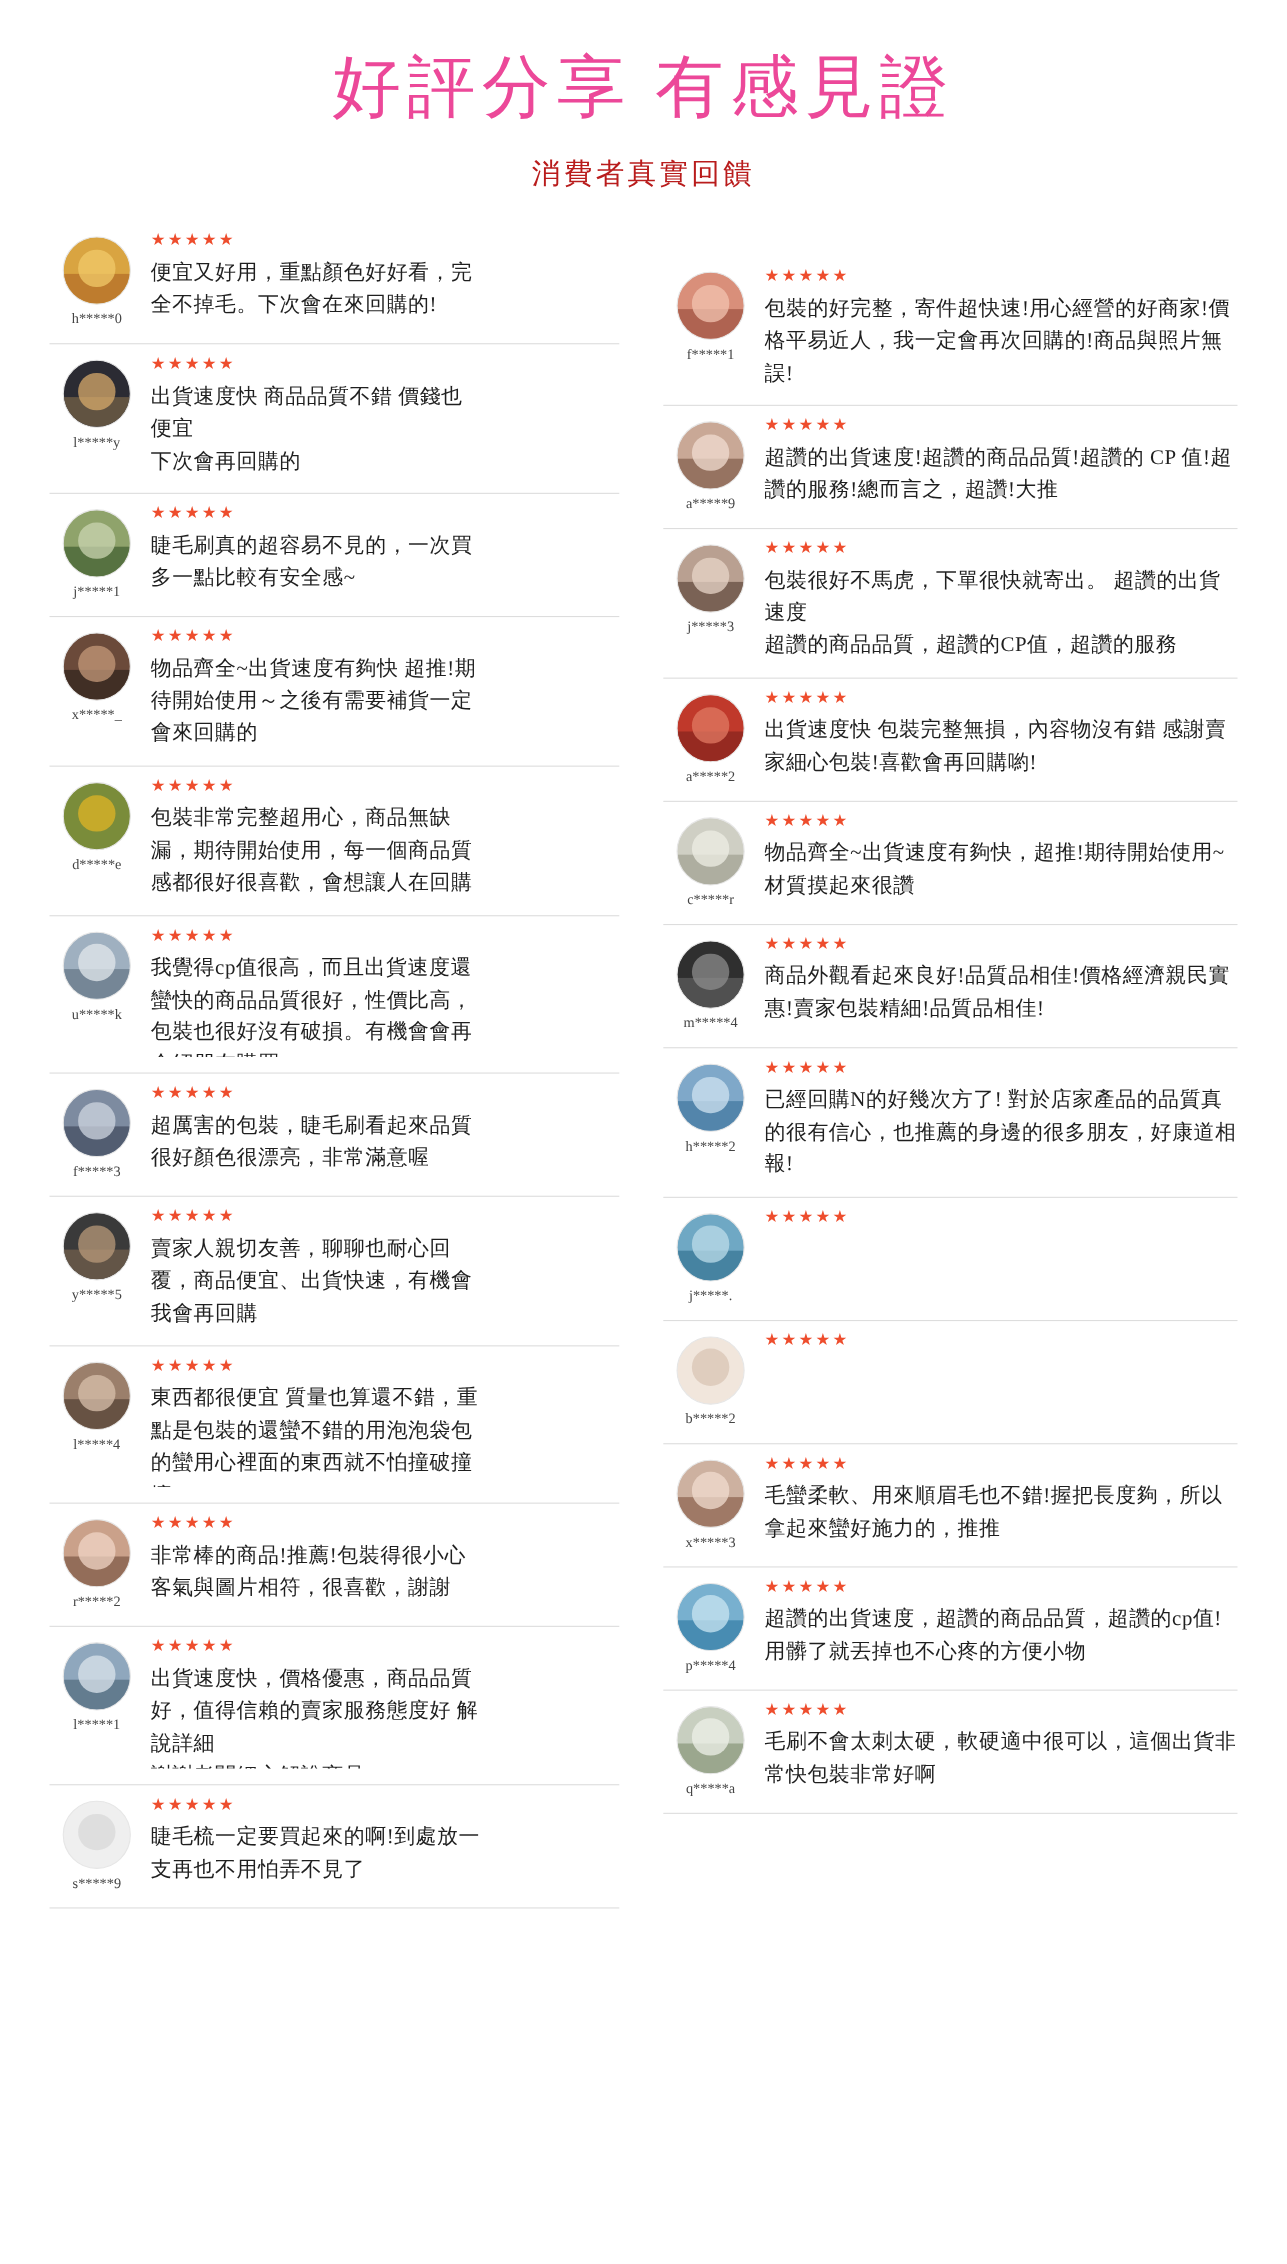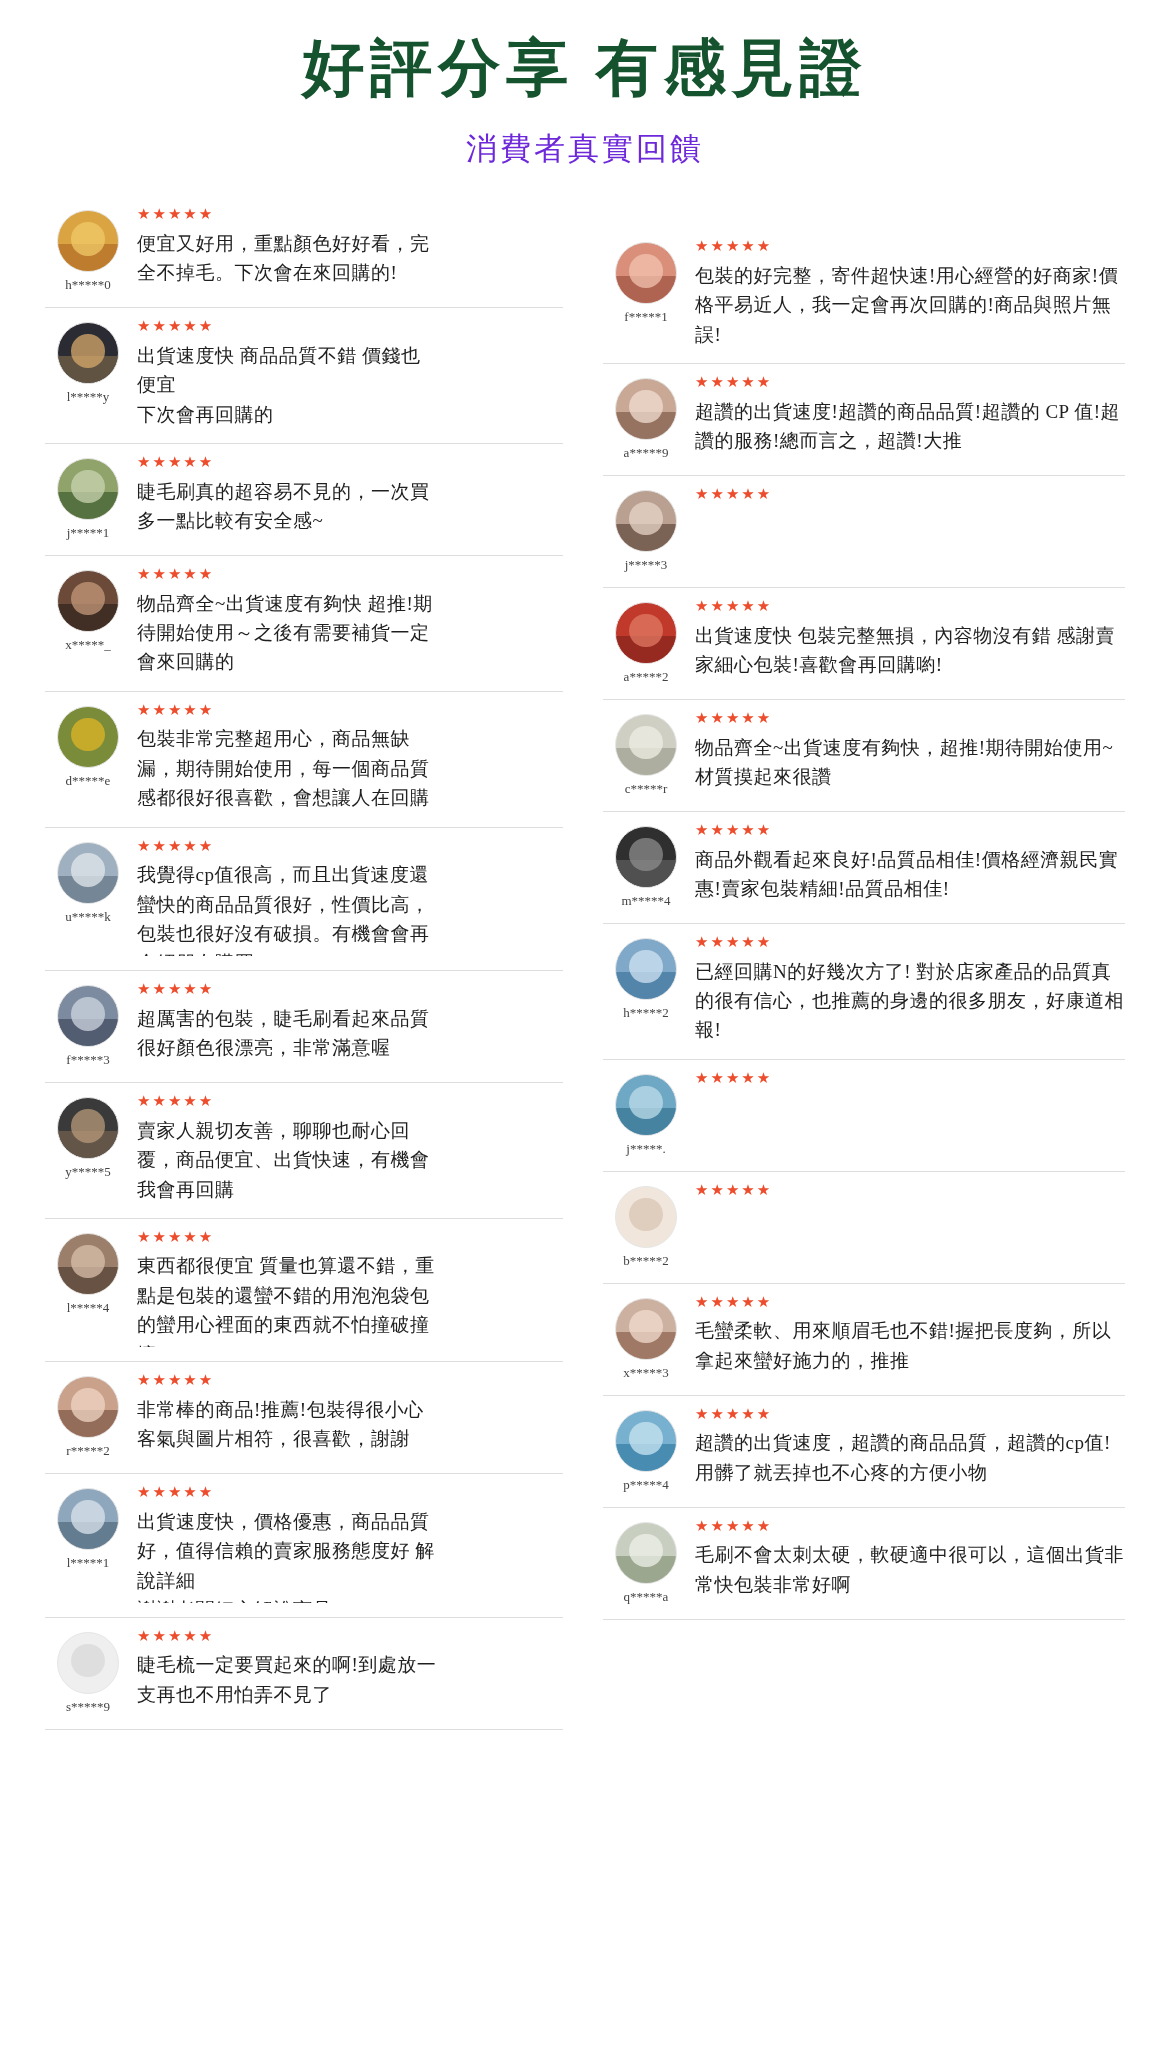--- a/index.html
+++ b/index.html
@@ -21,29 +21,29 @@
     padding: 0;
   }
   .header {
     text-align: center;
     padding-top: 34px;
   }
   .header-title {
     font-family: "Liberation Serif", "DejaVu Serif", serif;
     font-size: 62px;
     letter-spacing: 6px;
-    color: #14532d;
-    font-weight: 700;
+    color: #ec4899;
+    font-weight: 400;
     line-height: 1.1;
-    margin: 0;
+    margin: 12px;
   }
   .header-sub {
-    font-size: 31px;
+    font-size: 26px;
     letter-spacing: 3px;
-    color: #6d28d9;
+    color: #b91c1c;
     margin-top: 26px;
     font-weight: 400;
   }
   .columns {
     display: flex;
     width: 1170px;
     margin-top: 26px;
     align-items: flex-start;
   }
   .col {
@@ -340,20 +340,22 @@
       <div class="review">
         <div class="avatar-wrap">
           <div class="avatar" style="background:#b9a091">
             <span class="a2" style="background:#6f574a"></span>
               <span class="a3" style="background:#e8d5c8"></span>
           </div>
           <div class="uname">j*****3</div>
         </div>
         <div class="body">
           <div class="stars">★★★★★</div>
+          <div class="text">包裝很好不馬虎，下單很快就寄出。 超讚的出貨速度
+超讚的商品品質，超讚的CP值，超讚的服務</div>
         </div>
       </div>
 
       <div class="review">
         <div class="avatar-wrap">
           <div class="avatar" style="background:#c0392b">
             <span class="a2" style="background:#8e2820"></span>
               <span class="a3" style="background:#e07a63"></span>
           </div>
           <div class="uname">a*****2</div>

